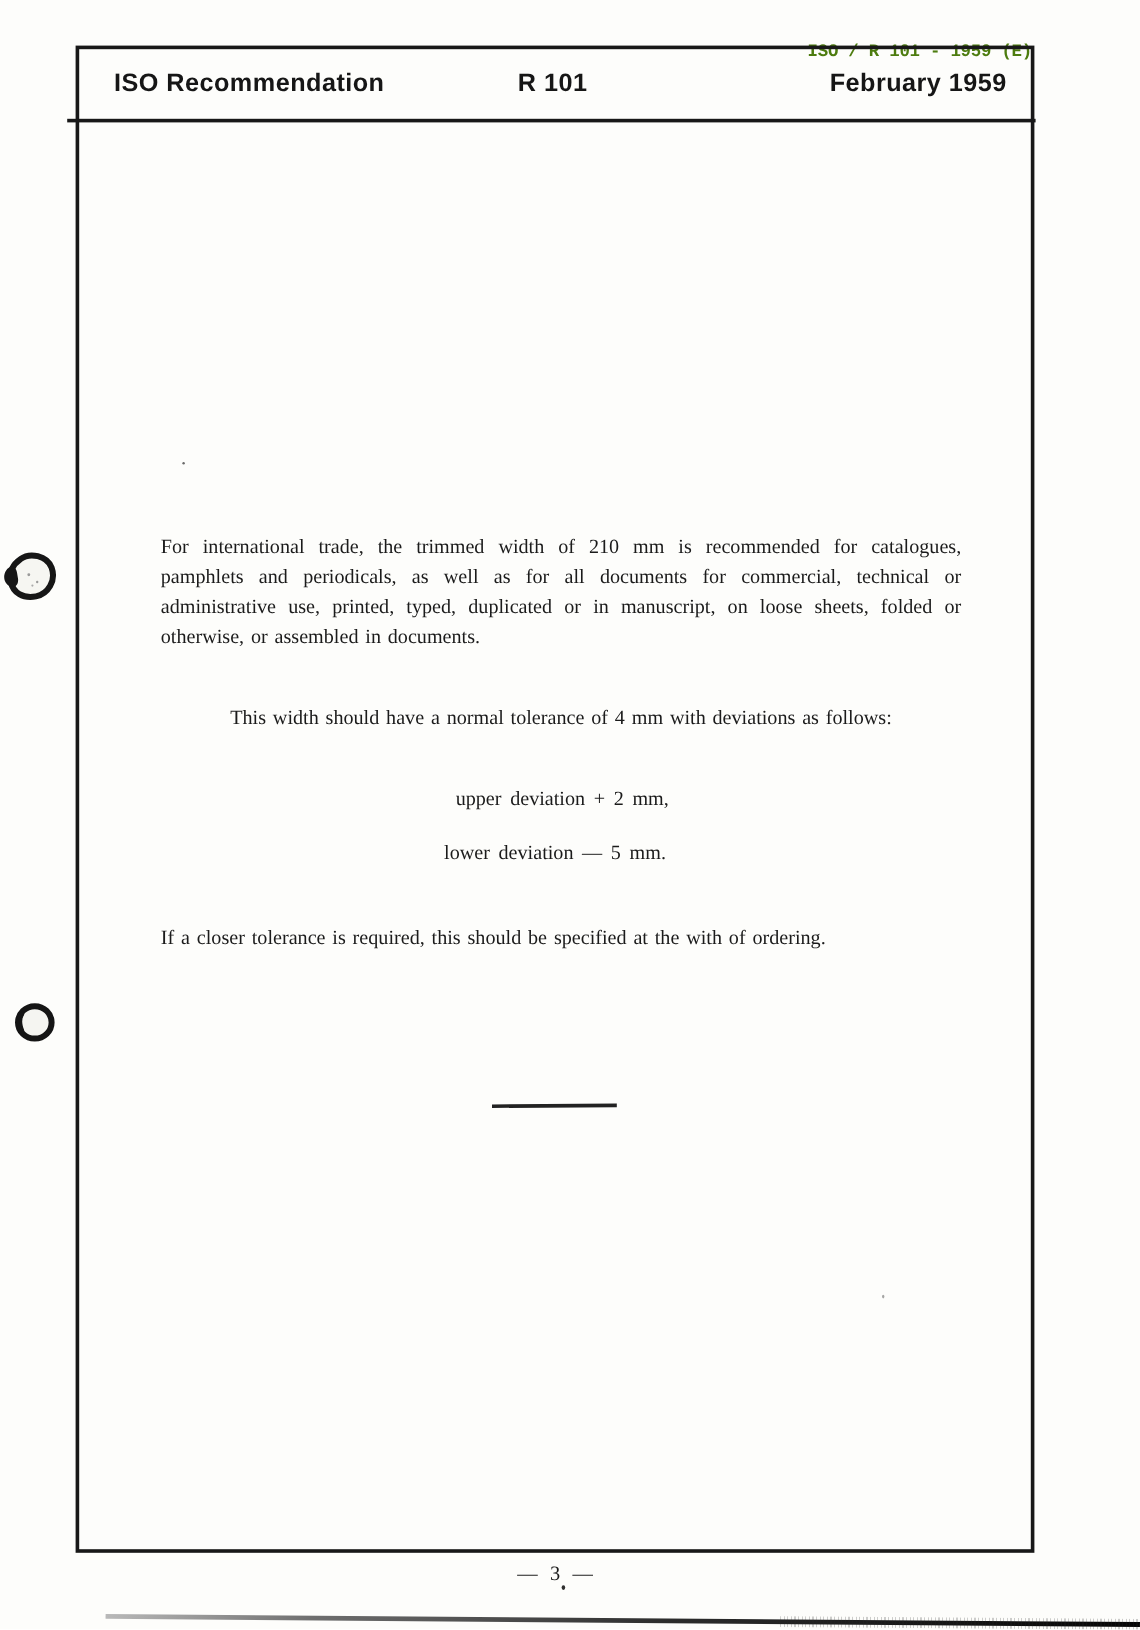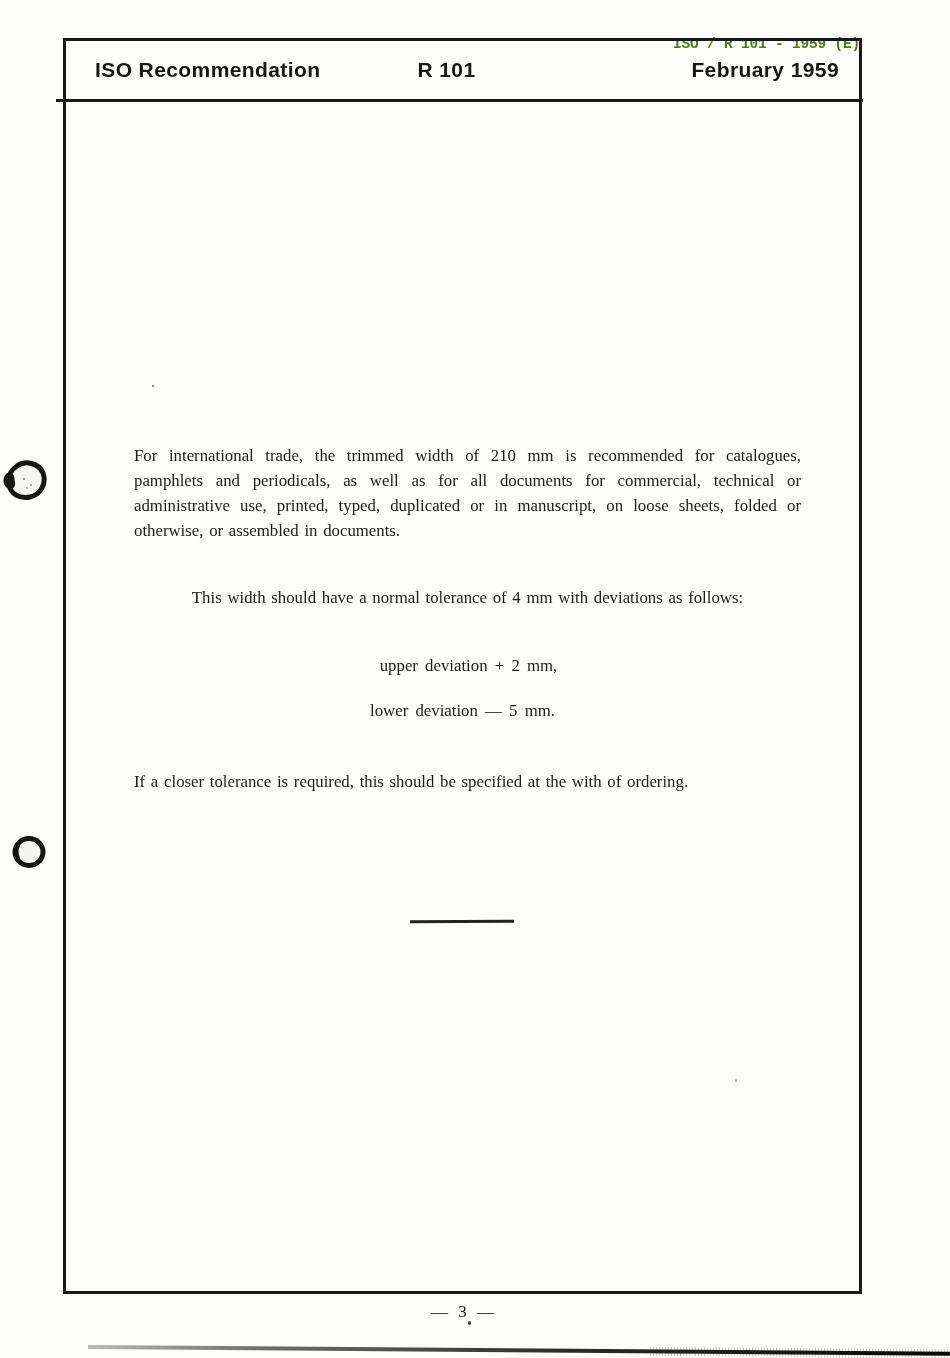--- a/index.html
+++ b/index.html
@@ -37,21 +37,21 @@
     width: 807px; height: 3px;
     background: #181818;
   }
 
   .hdr-left {
     position: absolute; left: 95px; top: 58px;
     font-weight: bold; font-size: 21px; letter-spacing: 0.4px;
     color: #161616;
   }
   .hdr-center {
-    position: absolute; left: 47px; top: 58px; width: 799px;
+    position: absolute; left: 61px; top: 58px; width: 799px;
     text-align: center;
     font-weight: bold; font-size: 21px; letter-spacing: 0.4px;
     color: #161616;
   }
   .hdr-right {
     position: absolute; right: 111px; top: 58px;
     font-weight: bold; font-size: 21px; letter-spacing: 0.4px;
     color: #161616;
   }
 

